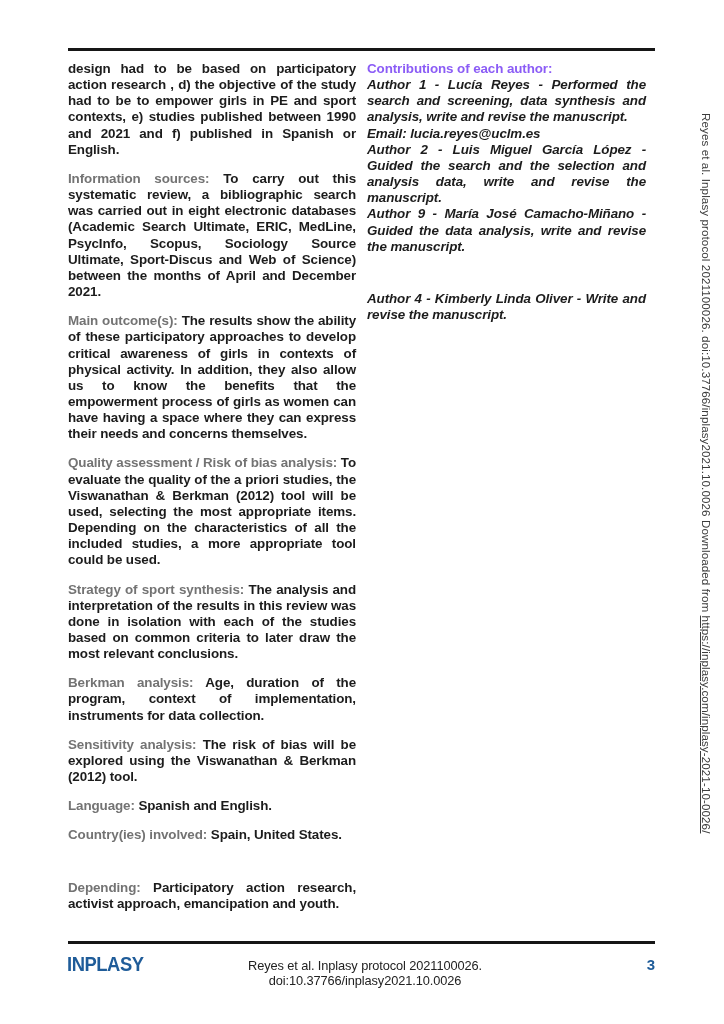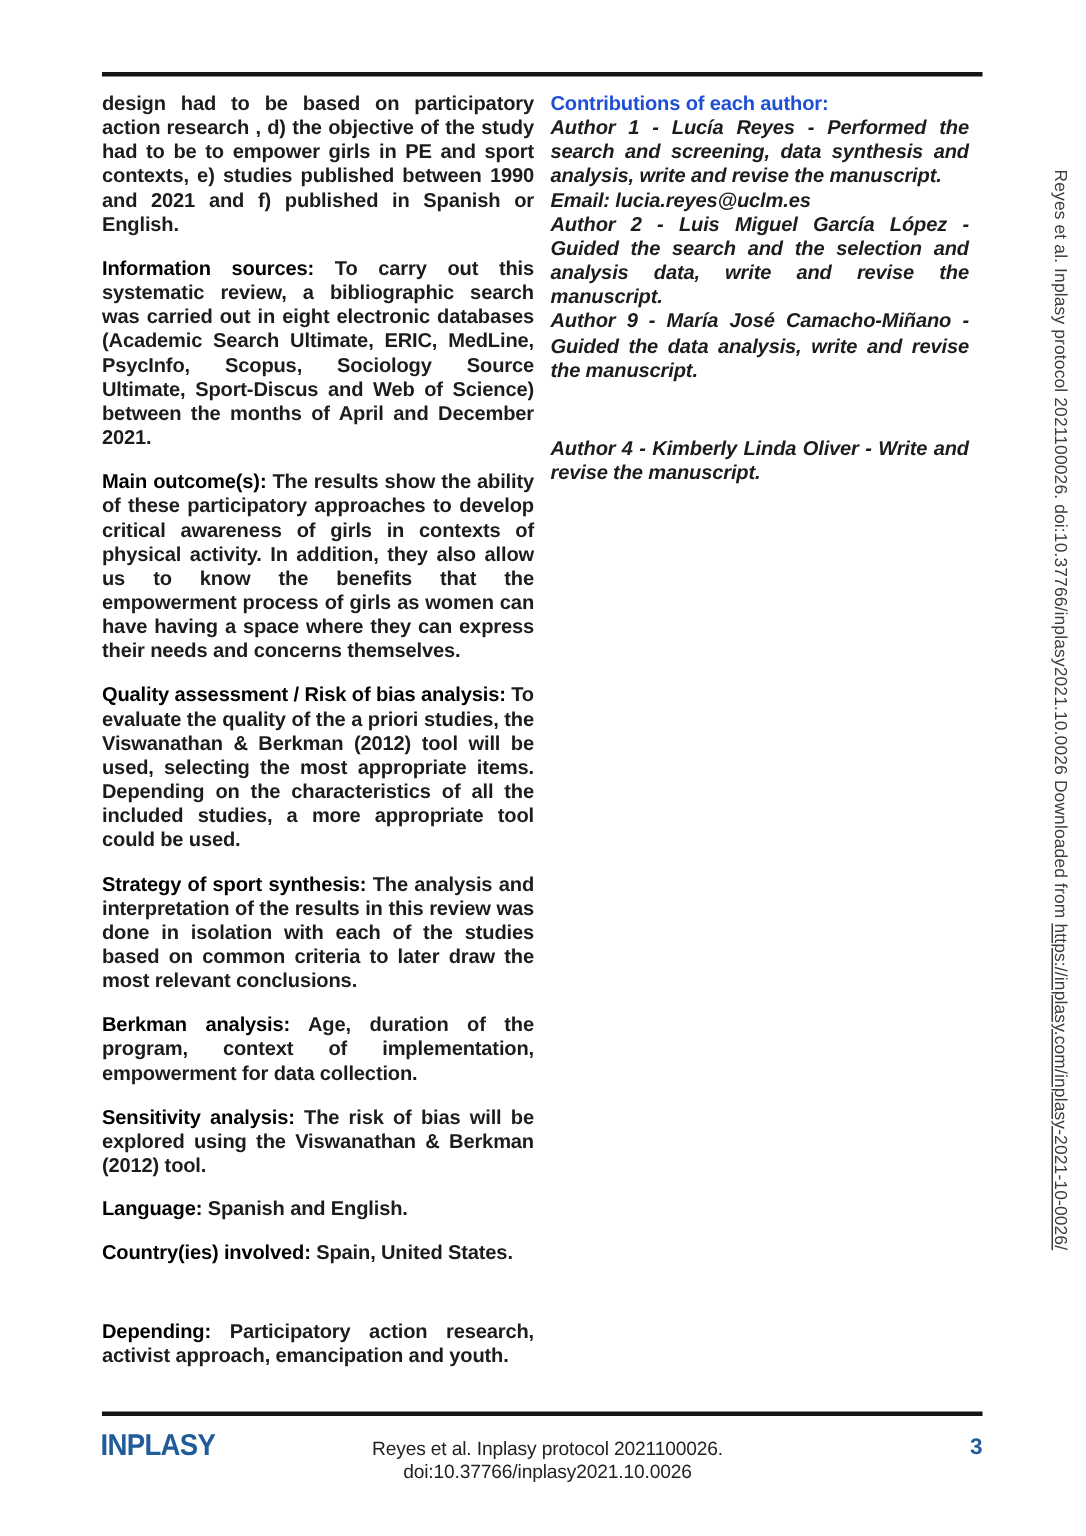--- a/index.html
+++ b/index.html
@@ -25,24 +25,24 @@
   .col-right { width: 279px; }
 
   .para {
     margin: 0 0 13px 0;
     font-size: 13.4px; line-height: 16.15px;
     font-weight: 700; color: #1c1c1c;
     text-align: justify;
     letter-spacing: -0.1px;
   }
   .para:last-child { margin-bottom: 0; margin-top: 36px; }
-  .sec-heading { color: #000000; }
+  .sec-heading { color: #737373; }
   .heading-line {
     margin: 0; font-size: 13.4px; line-height: 16.15px;
-    font-weight: 700; color: #1d4ed8; text-align: left;
+    font-weight: 700; color: #8b5cf6; text-align: left;
     letter-spacing: -0.1px;
   }
   .author-para { margin: 0; text-align: justify; font-style: italic; }
 
   .sidebar {
     position: absolute; top: 113px; left: 713px;
     transform: rotate(90deg); transform-origin: 0 0;
     white-space: nowrap;
     font-size: 11.6px; line-height: 14px;
     font-weight: 400; color: #3c3c3c;
@@ -78,21 +78,21 @@
     <p class="para"><span class="sec-heading"></span><span>design had to be based on participatory action research , d) the objective of the study had to be to empower girls in PE and sport contexts, e) studies published between 1990 and 2021 and f) published in Spanish or English.</span></p>
 
     <p class="para"><span class="sec-heading">Information sources:</span> <span>To carry out this systematic review, a bibliographic search was carried out in eight electronic databases (Academic Search Ultimate, ERIC, MedLine, PsycInfo, Scopus, Sociology Source Ultimate, Sport-Discus and Web of Science) between the months of April and December 2021.</span></p>
 
     <p class="para"><span class="sec-heading">Main outcome(s):</span> <span>The results show the ability of these participatory approaches to develop critical awareness of girls in contexts of physical activity. In addition, they also allow us to know the benefits that the empowerment process of girls as women can have having a space where they can express their needs and concerns themselves.</span></p>
 
     <p class="para"><span class="sec-heading">Quality assessment / Risk of bias analysis:</span> <span>To evaluate the quality of the a priori studies, the Viswanathan &amp; Berkman (2012) tool will be used, selecting the most appropriate items. Depending on the characteristics of all the included studies, a more appropriate tool could be used.</span></p>
 
     <p class="para"><span class="sec-heading">Strategy of sport synthesis:</span> <span>The analysis and interpretation of the results in this review was done in isolation with each of the studies based on common criteria to later draw the most relevant conclusions.</span></p>
 
-    <p class="para"><span class="sec-heading">Berkman analysis:</span> <span>Age, duration of the program, context of implementation, empowerment for data collection.</span></p>
+    <p class="para"><span class="sec-heading">Berkman analysis:</span> <span>Age, duration of the program, context of implementation, instruments for data collection.</span></p>
 
     <p class="para"><span class="sec-heading">Sensitivity analysis:</span> <span>The risk of bias will be explored using the Viswanathan &amp; Berkman (2012) tool.</span></p>
 
     <p class="para"><span class="sec-heading">Language:</span> <span>Spanish and English.</span></p>
 
     <p class="para"><span class="sec-heading">Country(ies) involved:</span> <span>Spain, United States.</span></p>
 
     <p class="para"><span class="sec-heading">Depending:</span> <span>Participatory action research, activist approach, emancipation and youth.</span></p>
   </div>
 

